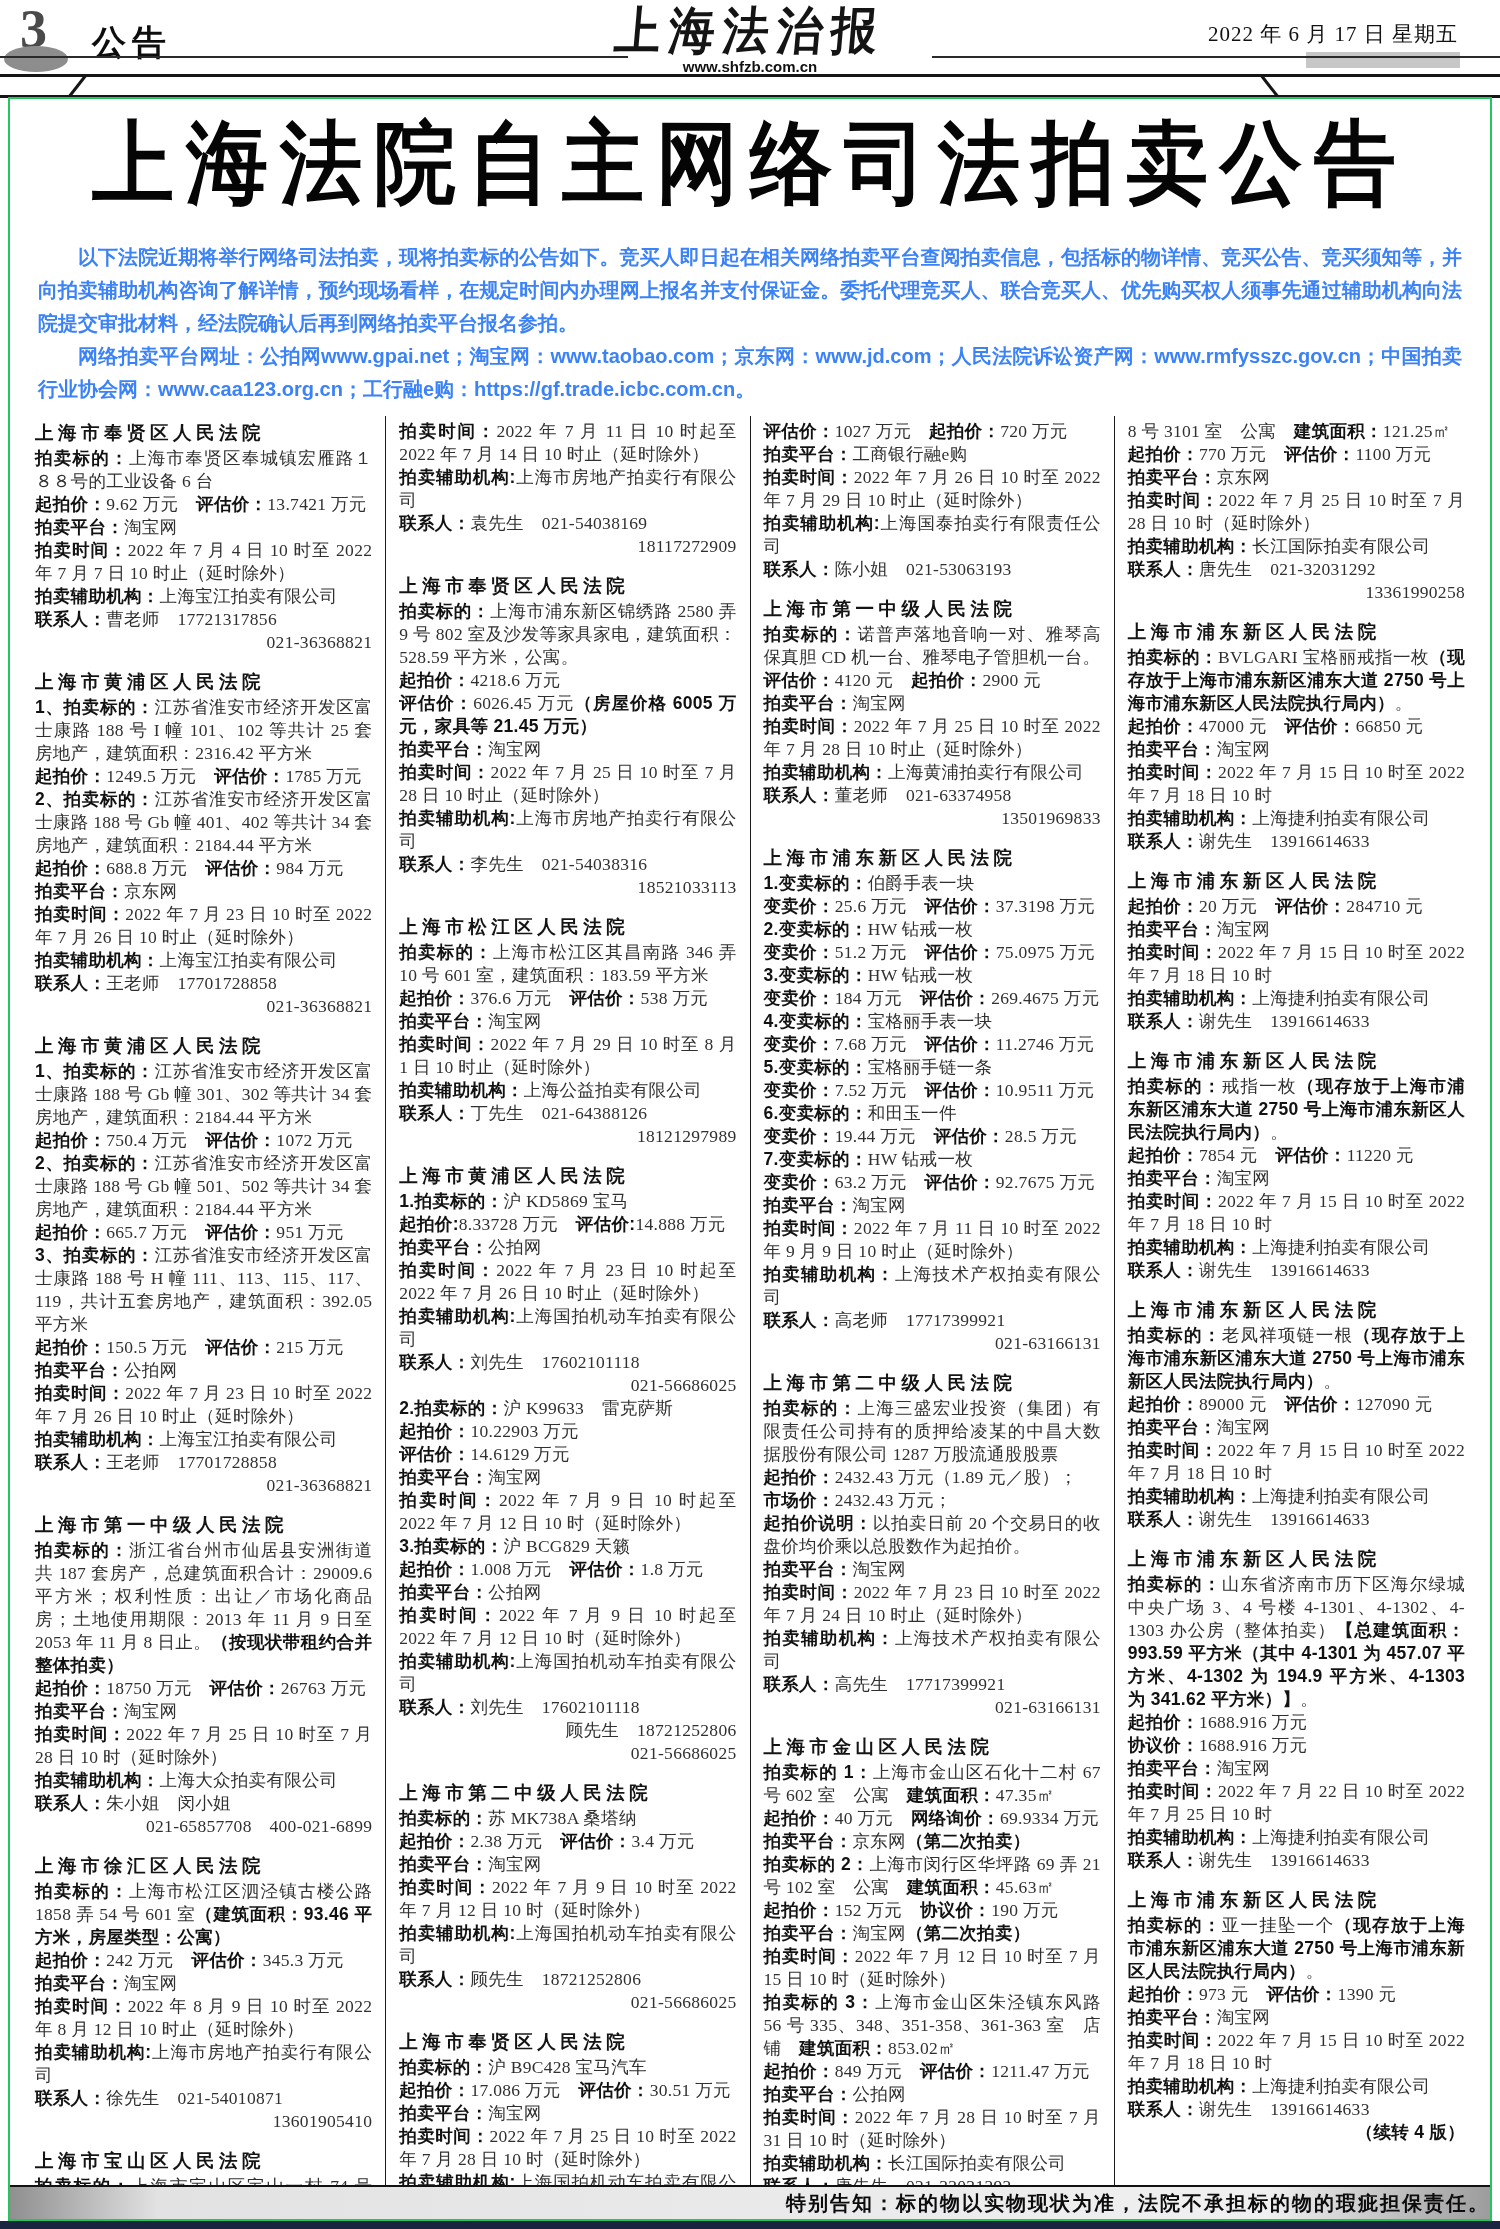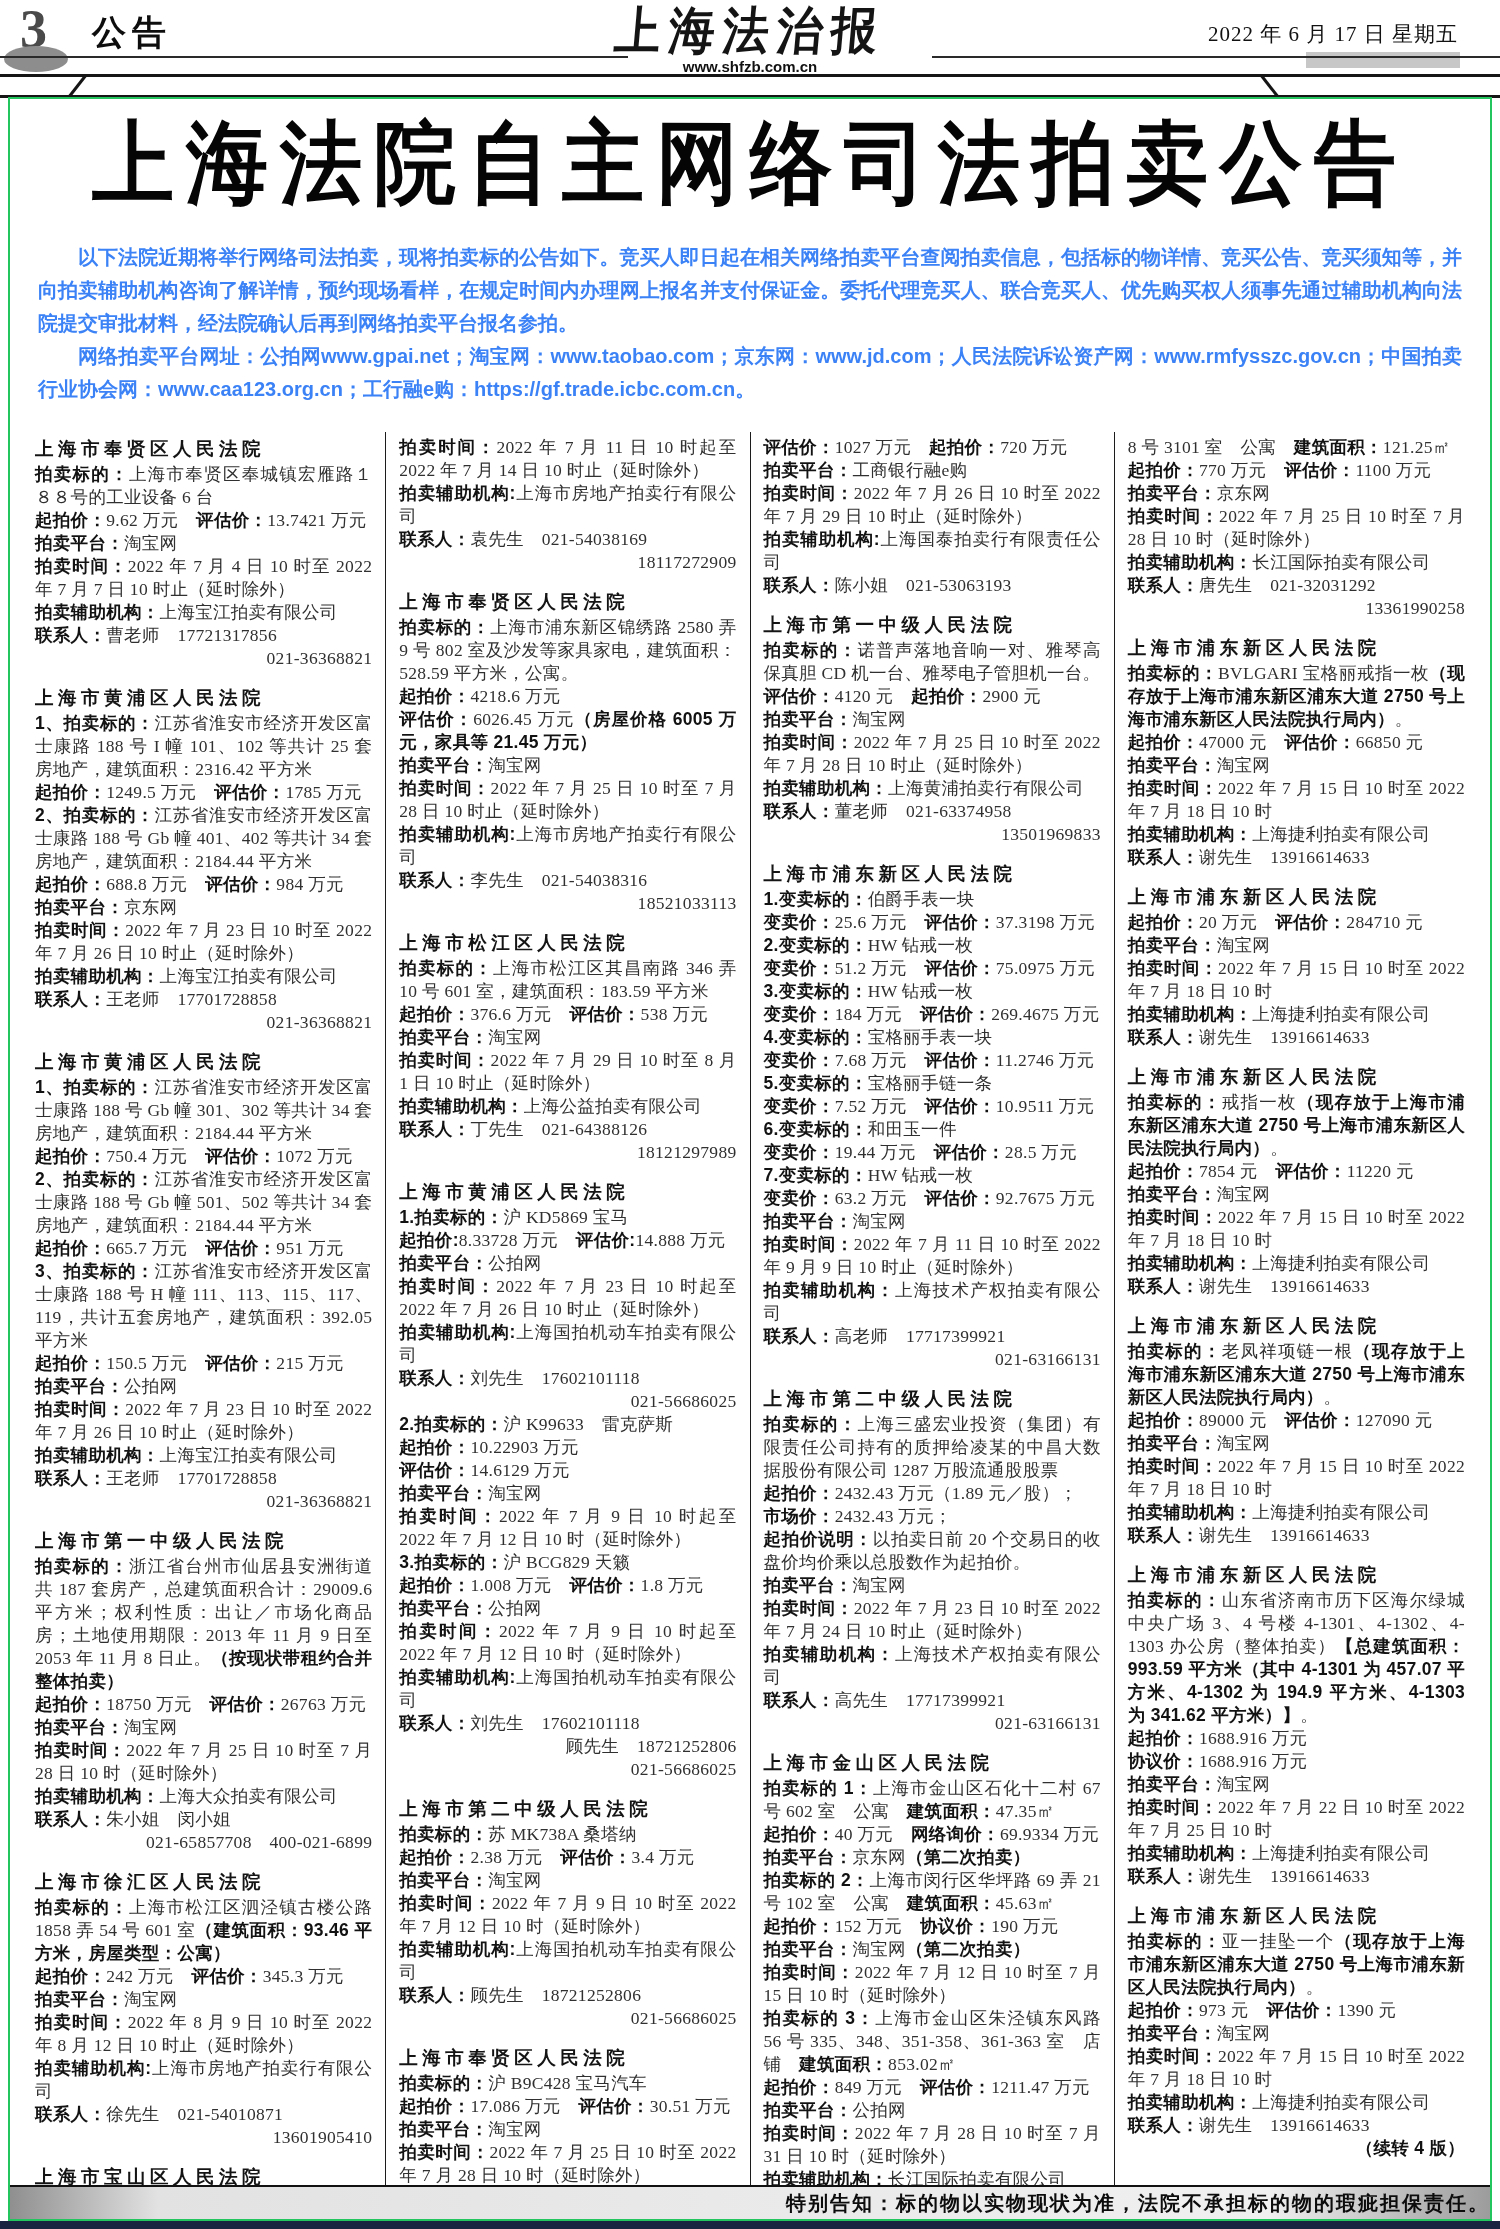--- a/index.html
+++ b/index.html
@@ -2,21 +2,21 @@
 <html><head>
 <meta charset="utf-8">
 <style>
   html,body{margin:0;padding:0;}
   body{width:1500px;height:2229px;background:#ffffff;position:relative;overflow:hidden;
        font-family:"Liberation Serif",serif;color:#222;}
   
   .header{position:relative;height:74px;}
   .pagenum{position:absolute;left:20px;top:-2px;font-size:54px;font-weight:bold;color:#4a4a4a;}
   .pagenum-ellipse{position:absolute;left:4px;top:46px;width:64px;height:26px;background:#8d8d8d;border-radius:50%;}
-  .section-label{position:absolute;left:92px;top:10px;font-family:"Liberation Sans",sans-serif;
+  .section-label{position:absolute;left:92px;top:20px;font-family:"Liberation Sans",sans-serif;
        font-weight:900;font-size:34px;letter-spacing:6px;color:#0d0d0d;}
   .masthead{position:absolute;left:50%;top:0px;transform:translateX(-50%) skewX(-5deg) scaleY(1.1);
        font-family:"DejaVu Serif",serif;font-weight:bold;font-size:46px;letter-spacing:8px;color:#141414;}
   .website{position:absolute;left:50%;top:58px;transform:translateX(-50%);
        font-family:"Liberation Sans",sans-serif;font-weight:bold;font-size:15px;color:#111;}
   .date{position:absolute;right:42px;top:20px;font-size:21px;color:#111;letter-spacing:1px;}
   .date-bar{position:absolute;right:40px;top:52px;width:154px;height:16px;background:#c7c7c7;}
   .rule-seg{position:absolute;top:56px;height:2px;background:#2a2a2a;}
   .rule-left{left:0;width:628px;}
   .rule-right{left:932px;right:0;}
@@ -27,21 +27,21 @@
   .band .d2{left:1268px;transform:rotate(-38deg);}
   
   .sheet{position:absolute;left:8px;right:8px;top:97px;bottom:8px;border:2px solid #22c55e;
        box-sizing:border-box;overflow:hidden;}
   .main-title{margin:10px 0 0;text-align:center;font-family:"Liberation Sans",sans-serif;
        font-weight:900;font-size:82px;letter-spacing:12px;color:#050505;transform:scaleY(1.1);}
   .intro{margin:22px 28px 8px;font-family:"Liberation Sans",sans-serif;font-weight:600;
        font-size:20px;line-height:33px;color:#3b82f6;}
   .intro p{margin:0;text-indent:2em;text-align:justify;}
   
-  .columns{display:flex;margin:26px 12px 0;height:1790px;overflow:hidden;}
+  .columns{display:flex;margin:10px 12px 0;height:1790px;overflow:hidden;}
   .col{flex:1 1 0;min-width:0;padding:4px 13px 0;border-left:1px solid #1c1c1c;}
   .col:first-child{border-left:none;}
   .block{margin-bottom:15px;}
   .court{margin:0 0 2px;font-family:"Liberation Sans",sans-serif;font-weight:bold;
        font-size:18.5px;letter-spacing:4.5px;color:#141414;}
   .line{margin:0;font-size:17.5px;line-height:23px;text-align:justify;color:#303030;letter-spacing:.3px;}
   .line .lbl{font-family:"Liberation Sans",sans-serif;font-weight:bold;color:#121212;}
   .line .val{font-family:"Liberation Serif",serif;}
   .line.indent{padding-left:86px;text-align:right;}
   .line.right{text-align:right;}

